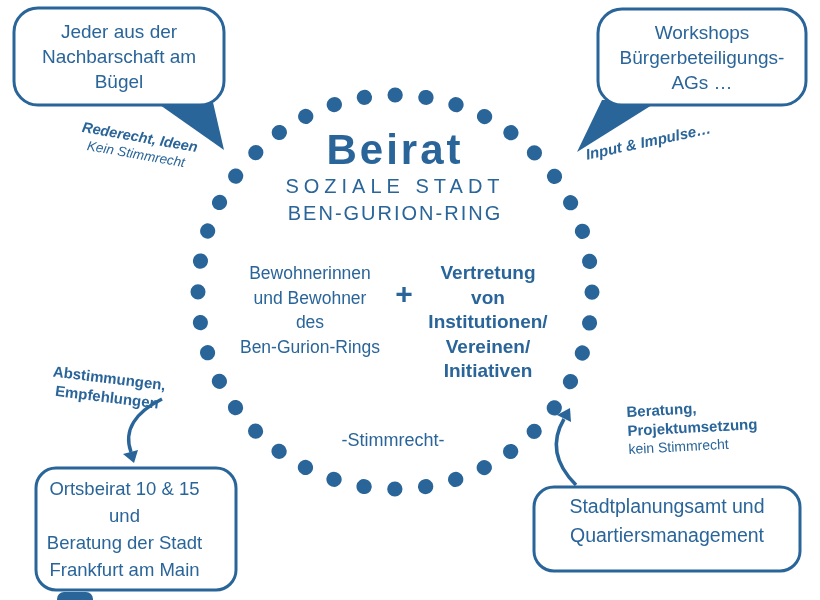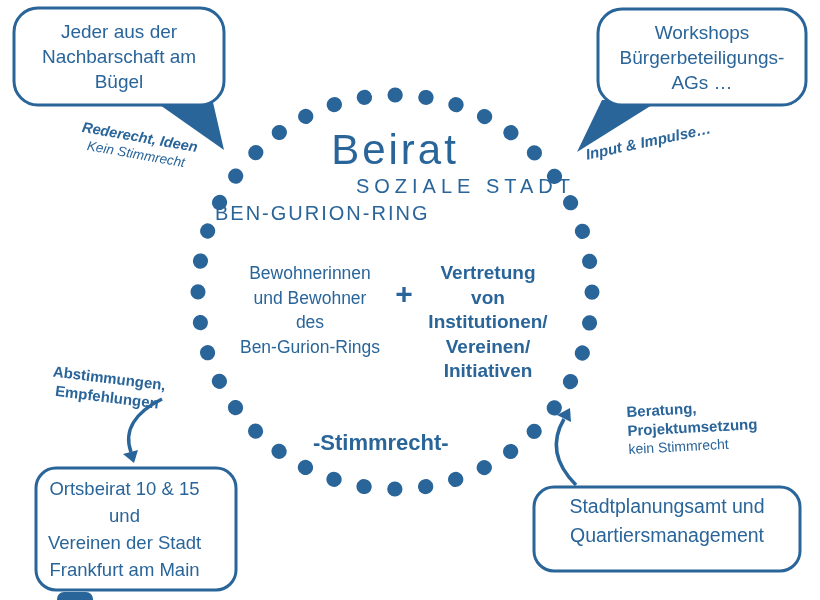--- a/index.html
+++ b/index.html
@@ -18,27 +18,27 @@
 
   
   .txt { position:absolute; color:var(--blue); }
   .bubble-text { display:flex; flex-direction:column; justify-content:center; text-align:center; }
 
   .bt-tl { left:14px; top:8px; width:210px; height:97px; font-size:19px; line-height:25px; }
   .bt-tr { left:598px; top:9px; width:208px; height:96px; font-size:19px; line-height:25px; }
   .bt-bl { left:36px; top:468px; width:177px; height:122px; font-size:18.5px; line-height:27px; }
   .bt-br { left:534px; top:487px; width:266px; height:68px; font-size:19.5px; line-height:29px; }
 
-  .c-title { left:215px; top:126px; width:360px; text-align:center; font-size:42px; font-weight:400; letter-spacing:3px; }
-  .c-sub1  { left:215px; top:175px; width:360px; text-align:right; font-size:20px; letter-spacing:5px; }
-  .c-sub2  { left:215px; top:202px; width:360px; font-size:20px; letter-spacing:2px; }
+  .c-title { left:215px; top:126px; width:360px; text-align:center; font-size:42px; font-weight:700; letter-spacing:3px; }
+  .c-sub1  { left:215px; top:175px; width:360px; text-align:center; font-size:20px; letter-spacing:5px; }
+  .c-sub2  { left:215px; top:202px; width:360px; text-align:center; font-size:20px; letter-spacing:2px; }
   .c-left  { left:228px; top:261px; width:164px; text-align:center; font-size:17.5px; line-height:24.5px; }
   .c-plus  { left:389px; top:277px; width:30px; text-align:center; font-size:30px; font-weight:700; }
   .c-right { left:413px; top:261px; width:150px; text-align:center; font-size:19px; line-height:24.5px;font-weight:bold; }
-  .c-vote  { left:313px; top:430px; width:160px; font-size:22px;font-weight:bold; }
+  .c-vote  { left:313px; top:430px; width:160px; text-align:center; font-size:18px; }
 
   .note { line-height:18px; }
   .n-tl { left:84px; top:118px; width:160px; transform:rotate(10deg); transform-origin:left top; }
   .n-tl .b { font-size:14.5px; font-weight:700; font-style:italic; }
   .n-tl .r { font-size:13.5px; font-style:italic; padding-left:8px; }
   .n-tr { left:584px; top:146px; width:160px; transform:rotate(-12deg); transform-origin:left top;
           font-size:15px; font-weight:700; font-style:italic; }
   .n-l  { left:42px; top:360px; width:138px; transform:rotate(7deg); transform-origin:left top;
           text-align:center; font-size:15px; font-weight:700; line-height:19px; }
   .n-r  { left:626px; top:402px; width:170px; transform:rotate(-3deg); transform-origin:left top;
@@ -81,21 +81,21 @@
 
   <div class="txt bubble-text bt-tr">
     <div>Workshops</div>
     <div>Bürgerbeteiligungs-</div>
     <div>AGs …</div>
   </div>
 
   <div class="txt bubble-text bt-bl">
     <div>Ortsbeirat 10 &amp; 15</div>
     <div>und</div>
-    <div>Vereinen der Stadt</div>
+    <div>Beratung der Stadt</div>
     <div>Frankfurt am Main</div>
   </div>
 
   <div class="txt bubble-text bt-br">
     <div>Stadtplanungsamt und</div>
     <div>Quartiersmanagement</div>
   </div>
 
   <div class="txt c-title">Beirat</div>
   <div class="txt c-sub1">SOZIALE STADT</div>

